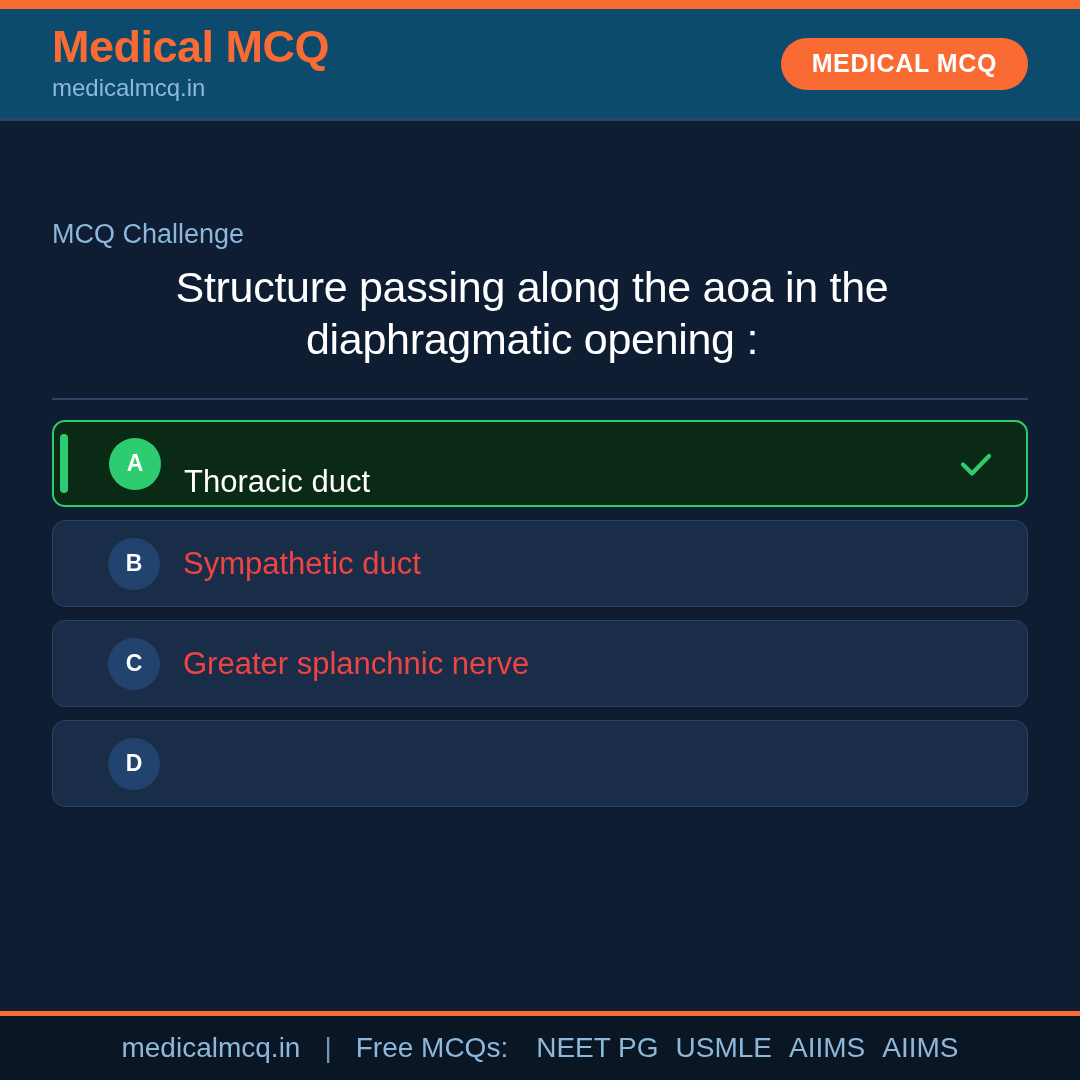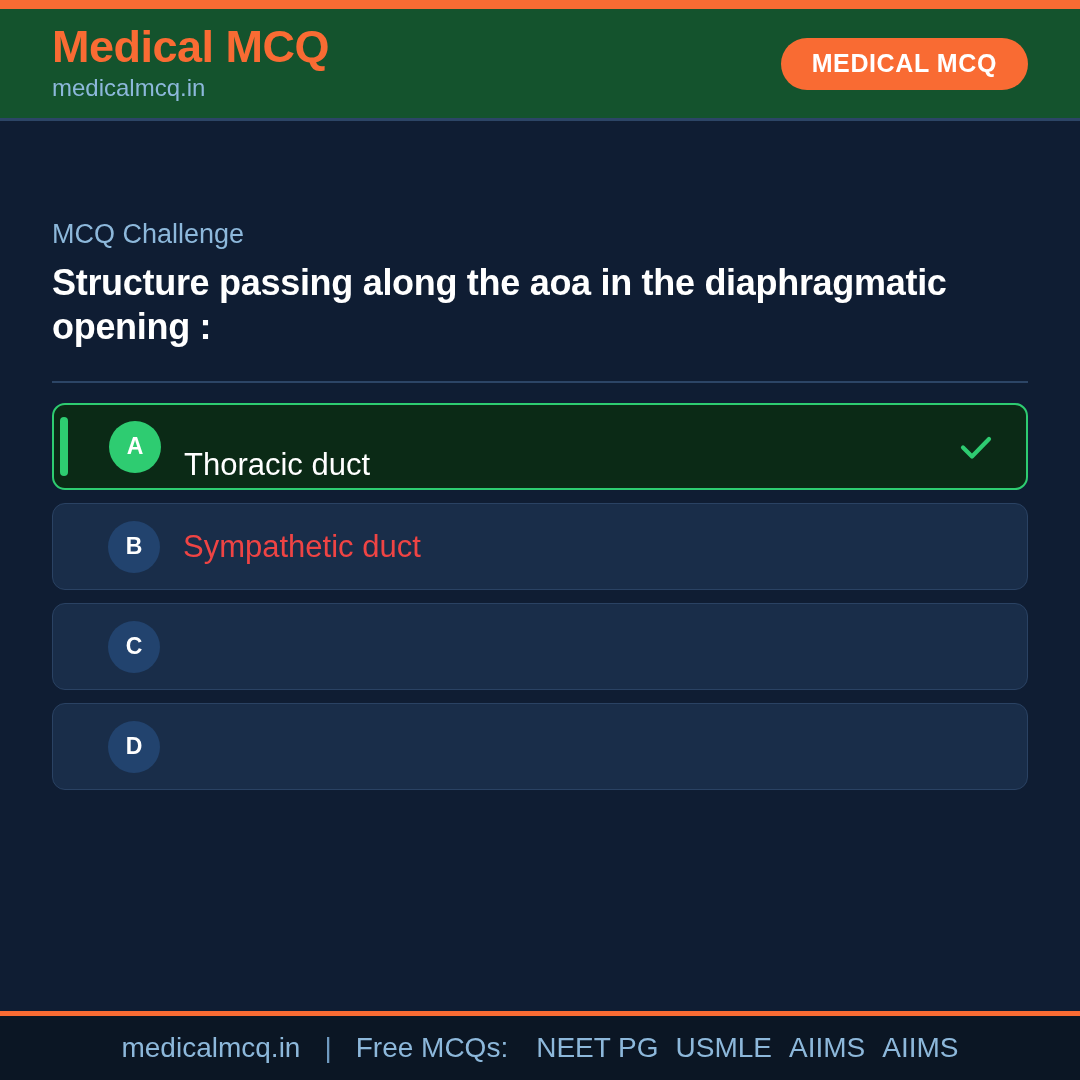--- a/index.html
+++ b/index.html
@@ -26,21 +26,21 @@
     height: 9px;
     width: 100%;
     background: #F96B33;
     flex: 0 0 auto;
   }
 
   
   .header {
     flex: 0 0 auto;
     height: 112px;
-    background: #14532d;
+    background: #0c4a6e;
     border-bottom: 3px solid #2C4566;
     display: flex;
     align-items: center;
     justify-content: space-between;
     padding: 0 52px;
   }
   .brand-block { display: flex; flex-direction: column; justify-content: center; }
   .brand-title {
     color: #F96B33;
     font-size: 45px;
@@ -79,25 +79,26 @@
     margin-top: 97px;
   }
   .kicker {
     color: #8DB8DB;
     font-size: 27px;
     line-height: 1.2;
     margin-bottom: 11px;
   }
   .question-text {
     color: #FFFFFF;
-    font-size: 36px;
-    font-weight: bold;
+    font-size: 43px;
+    font-weight: normal;
     line-height: 1.21;
     letter-spacing: -0.3px;
     max-width: 960px;
+    text-align: center;
   }
   .question-rule {
     margin-top: 33px;
     height: 2px;
     background: #2C4566;
     width: 100%;
   }
 
   
   .options {
@@ -229,20 +230,21 @@
         </div>
       </div>
 
       <div class="option">
         <div class="opt-badge">B</div>
         <div class="opt-text">Sympathetic duct</div>
       </div>
 
       <div class="option">
         <div class="opt-badge">C</div>
+        <div class="opt-text">Greater splanchnic nerve</div>
       </div>
 
       <div class="option">
         <div class="opt-badge">D</div>
       </div>
 
     </div>
   </div>
 
   <div class="footer">

